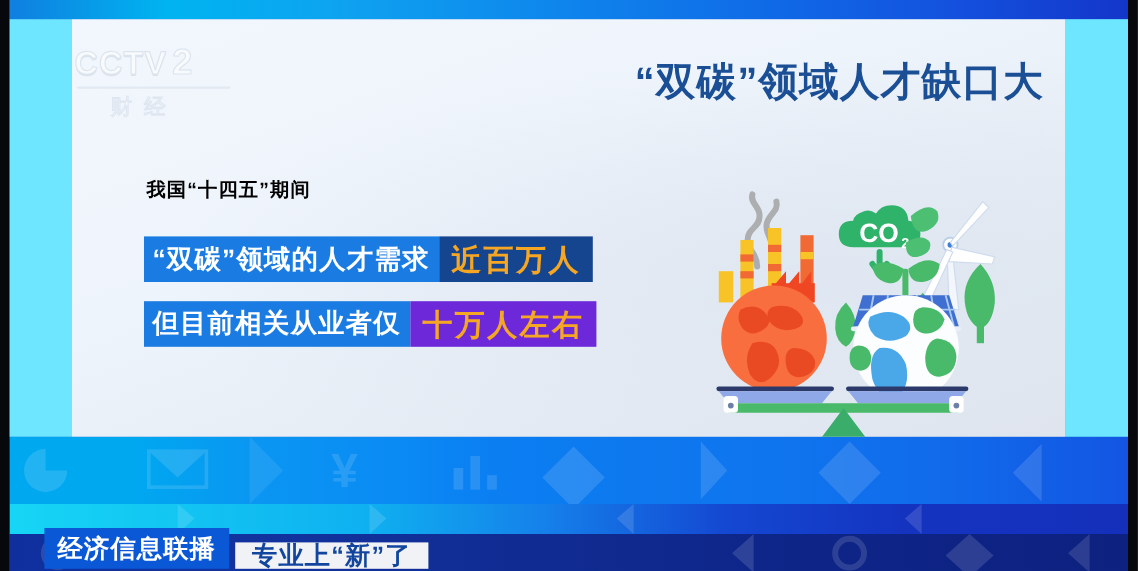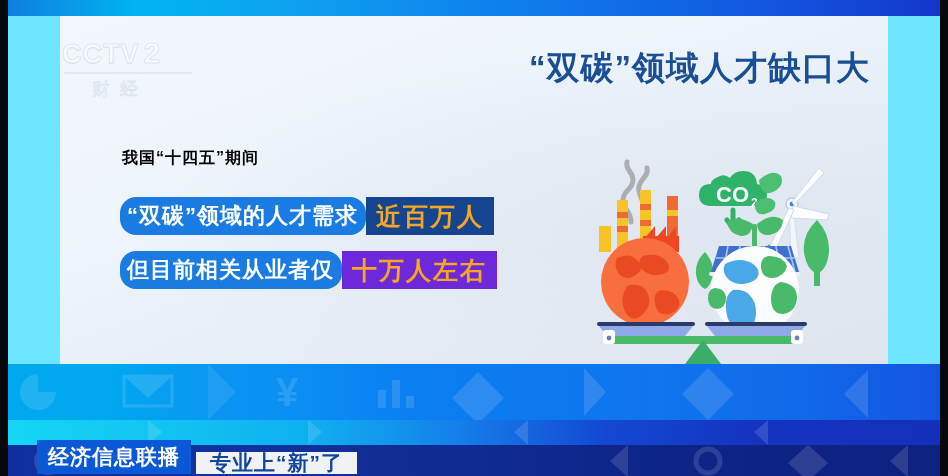--- a/index.html
+++ b/index.html
@@ -35,21 +35,21 @@
     font-size:33px;font-weight:700;letter-spacing:1px;color:#1a4e95;white-space:nowrap;}
 
   
   .line1{position:absolute;left:122px;top:148px;font-size:16px;font-weight:700;
     letter-spacing:1px;color:#000000;white-space:nowrap;}
 
   .hl-row{position:absolute;display:flex;align-items:stretch;height:38px;}
   .hl-row.r2{left:120px;top:197px;}
   .hl-row.r3{left:120px;top:251px;}
   .hl-blue{background:#1a7ce2;color:#ffffff;font-size:22px;font-weight:700;letter-spacing:1px;
-    display:flex;align-items:center;padding:0 8px 0 7px;white-space:nowrap;border-radius:16px;}
+    display:flex;align-items:center;padding:0 8px 0 7px;white-space:nowrap;}
   .hl-dark{background:#16458f;color:#f5a623;font-size:25px;font-weight:700;letter-spacing:2px;
     display:flex;align-items:center;padding:0 10px;white-space:nowrap;}
   .hl-row.r3 .hl-dark{background:#6d28d9;}
 
   
   .art{position:absolute;left:583px;top:140px;width:262px;height:224px;}
   .art svg{display:block;width:100%;height:100%;}
 
   
   .botwrap{position:absolute;left:8px;top:364px;width:932px;height:112px;overflow:hidden;}

